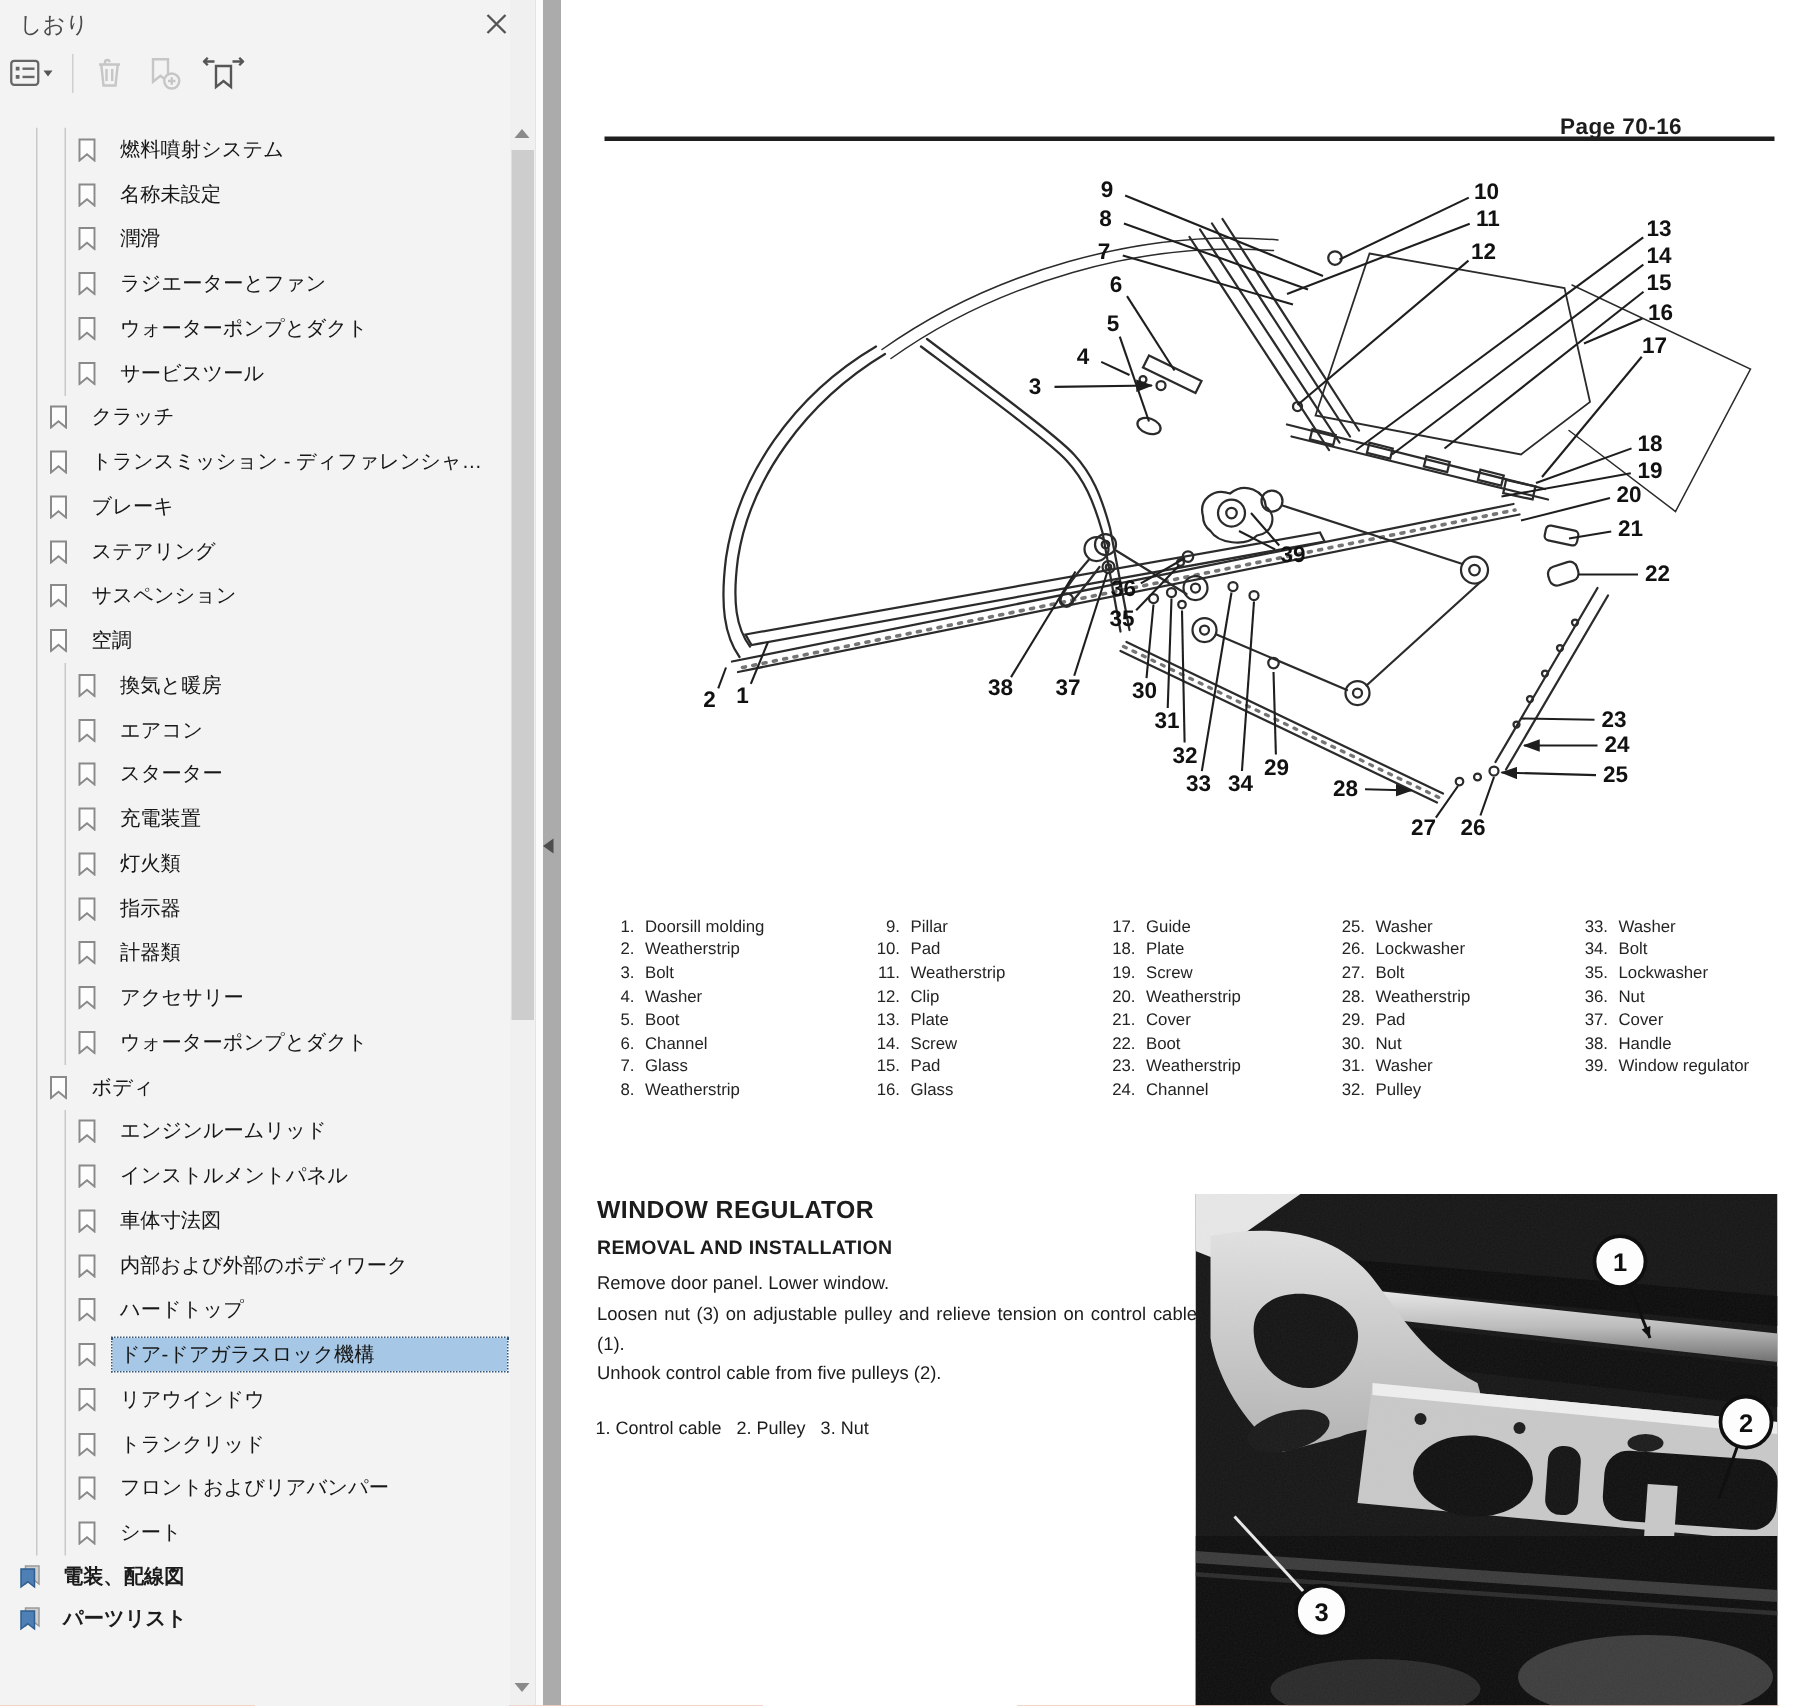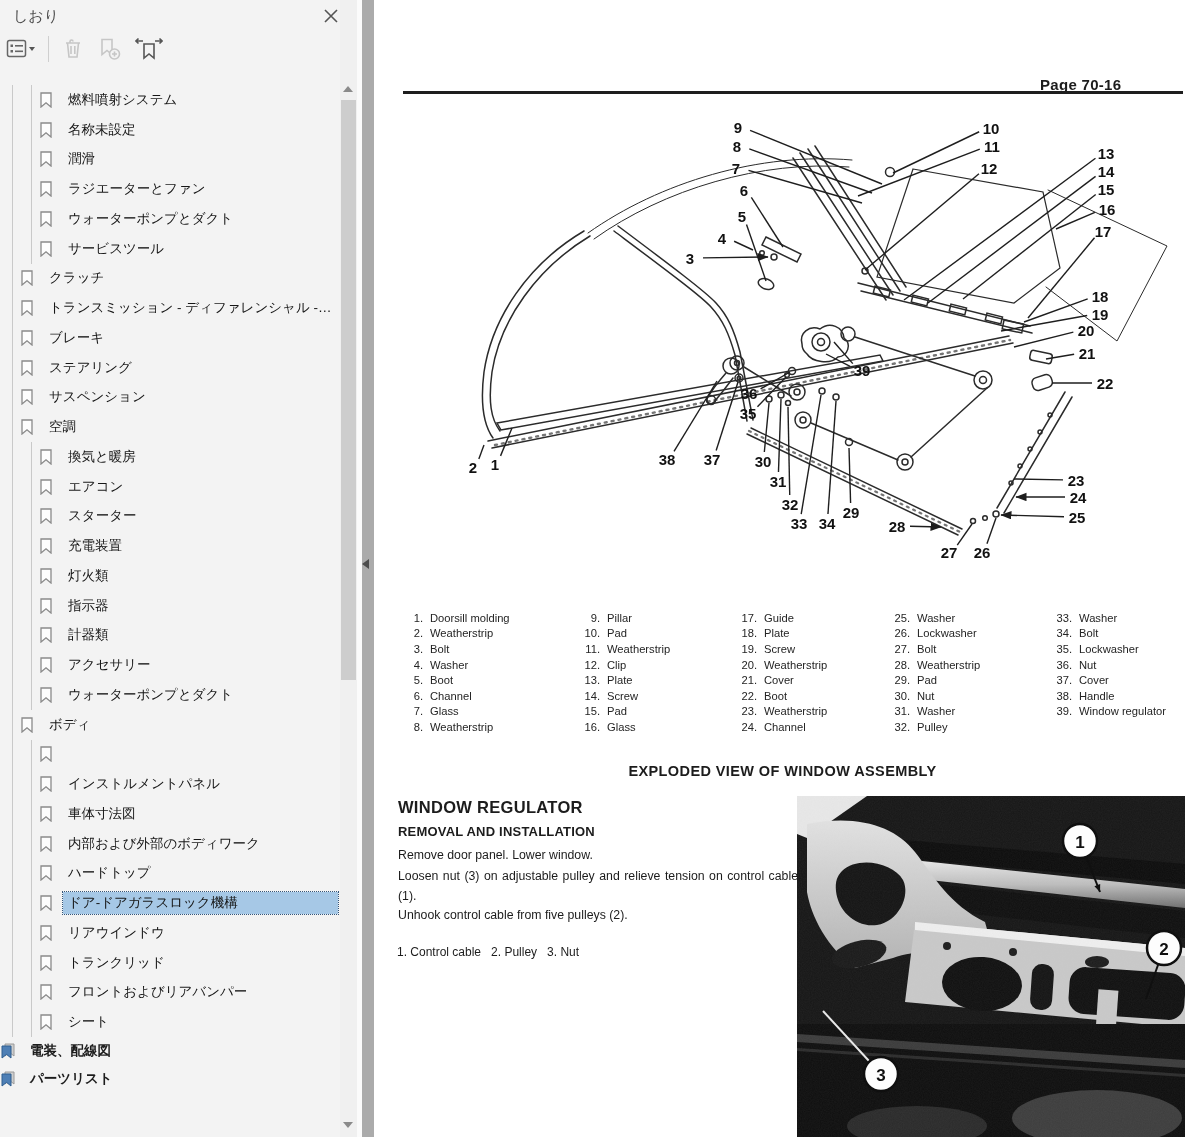--- a/index.html
+++ b/index.html
@@ -10,21 +10,21 @@
   #sidebar{position:absolute;left:0;top:0;width:357px;height:1137px;background:#f3f3f3;}
   #panel-header{position:absolute;left:0;top:0;width:340px;height:30px;}
   #panel-title{position:absolute;left:13px;top:7px;font-size:15px;color:#4a4a4a;}
   #panel-close{position:absolute;left:320px;top:5px;width:22px;height:22px;cursor:pointer;}
   #panel-close svg{display:block;margin:3px;}
   #panel-toolbar{position:absolute;left:0;top:32px;width:340px;height:34px;display:flex;align-items:center;}
   .tb-btn{height:28px;display:flex;align-items:center;padding:0 6px;}
   .tb-sep{width:1px;height:26px;background:#cfcfcf;margin:0 6px;}
 
   
-  #bookmark-tree{position:absolute;left:0;top:85px;width:340px;height:1052px;overflow:hidden;padding-left:0;box-sizing:border-box;}
+  #bookmark-tree{position:absolute;left:0;top:85px;width:340px;height:1052px;overflow:hidden;padding-left:12px;box-sizing:border-box;}
   .children{margin-left:12px;padding-left:6px;border-left:1px solid #c9c9c9;}
   .bm-row{height:29.75px;display:flex;align-items:center;position:relative;font-size:13.5px;color:#161616;white-space:nowrap;overflow:hidden;cursor:default;}
   .bm-row.lvl0{height:28px;font-weight:bold;color:#1c1c1c;}
   .bmicon{width:16px;height:16px;margin-right:9px;flex:none;}
   .bmicon svg{display:block;}
   .bmlabel{flex:1;padding:2px 5px;margin-right:2px;overflow:hidden;text-overflow:ellipsis;}
   .bm-row.sel .bmlabel{background:#a6c8e6;outline:1px dotted #35567a;}
 
   
   #sb-scroll{position:absolute;left:340px;top:0;width:17px;height:1137px;background:#f0f0f0;}
@@ -295,20 +295,21 @@
             </span>
             <span class="bmlabel">ボディ</span>
           </div>
           <div class="children">
             <div class="bm-row lvl2">
               <span class="bmicon">
                 <svg width="16" height="16" viewBox="0 0 16 16">
                   <path d="M3 1 h10 v14 l-5 -4.2 -5 4.2 z" fill="#fdfdfd" stroke="#8a8a8a" stroke-width="1.3"></path>
                 </svg>
               </span>
+              <span class="bmlabel">エンジンルームリッド</span>
             </div>
             <div class="bm-row lvl2">
               <span class="bmicon">
                 <svg width="16" height="16" viewBox="0 0 16 16">
                   <path d="M3 1 h10 v14 l-5 -4.2 -5 4.2 z" fill="#fdfdfd" stroke="#8a8a8a" stroke-width="1.3"></path>
                 </svg>
               </span>
               <span class="bmlabel">インストルメントパネル</span>
             </div>
             <div class="bm-row lvl2">
@@ -758,21 +759,20 @@
             <span class="pnum">38.</span>
             <span class="pname">Handle</span>
           </div>
           <div class="prow">
             <span class="pnum">39.</span>
             <span class="pname">Window regulator</span>
           </div>
         </div>
       </div>
 
-    <div id="exploded-caption">EXPLODED VIEW OF WINDOW ASSEMBLY</div>
     <div id="section-title">WINDOW REGULATOR</div>
     <div id="subsection-title">REMOVAL AND INSTALLATION</div>
     <p class="doc-p" id="p1">Remove door panel. Lower window.</p>
     <p class="doc-p" id="p2">Loosen nut (3) on adjustable pulley and relieve tension on control cable (1).</p>
     <p class="doc-p" id="p3">Unhook control cable from five pulleys (2).</p>
     <div id="fig-caption">1. Control cable   2. Pulley   3. Nut</div>
 
     <svg id="photo" viewBox="0 0 388 341" preserveAspectRatio="none">
       <defs>
         <linearGradient id="chrome" x1="0" y1="0" x2="0" y2="1">

